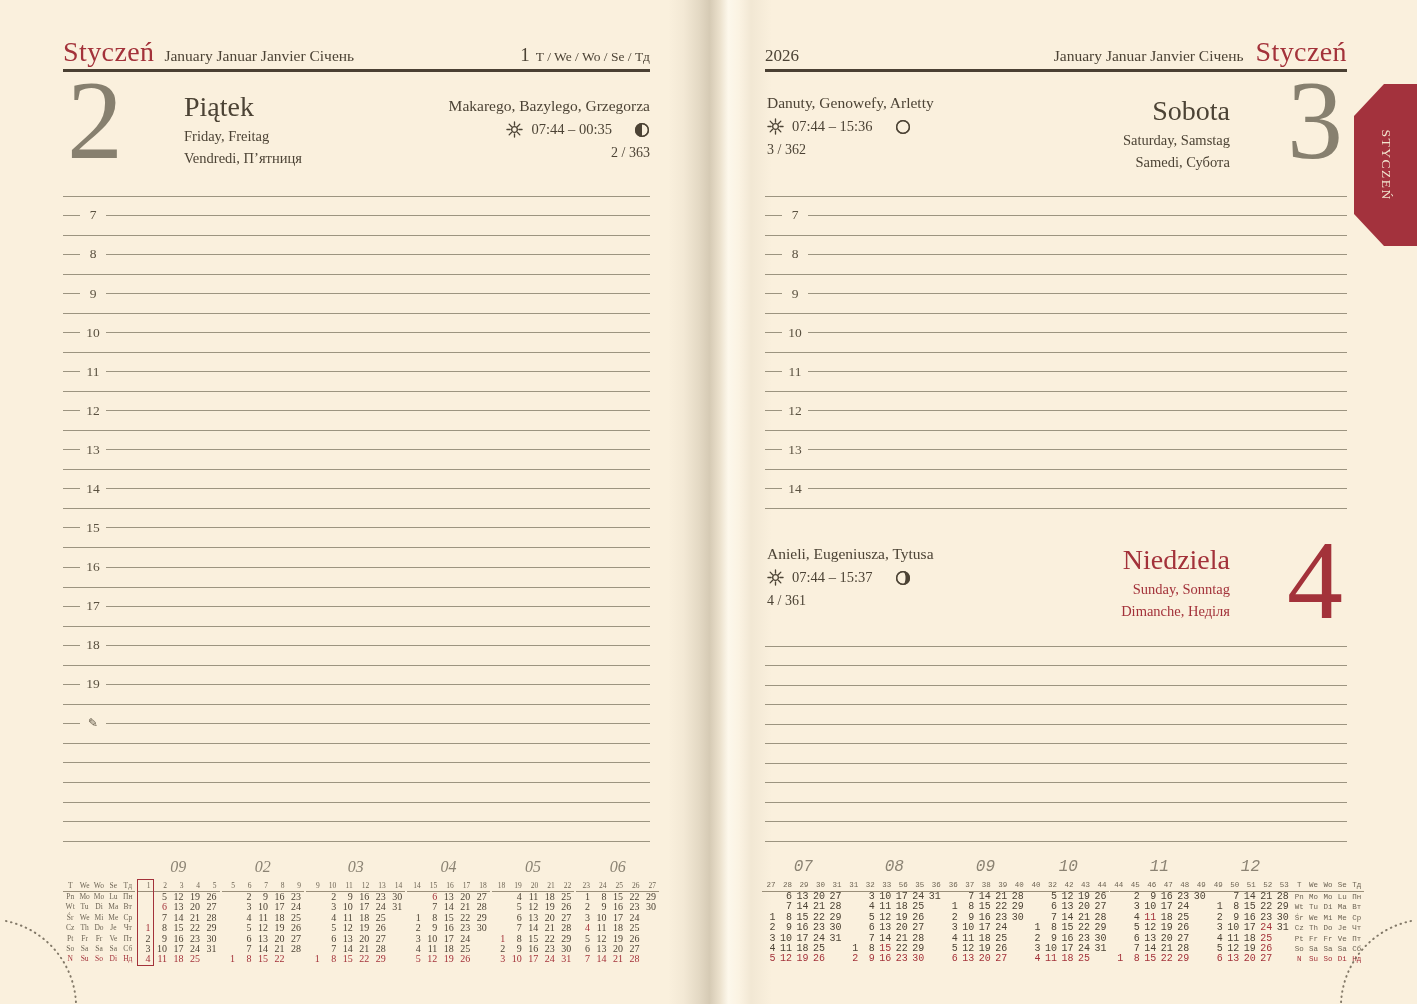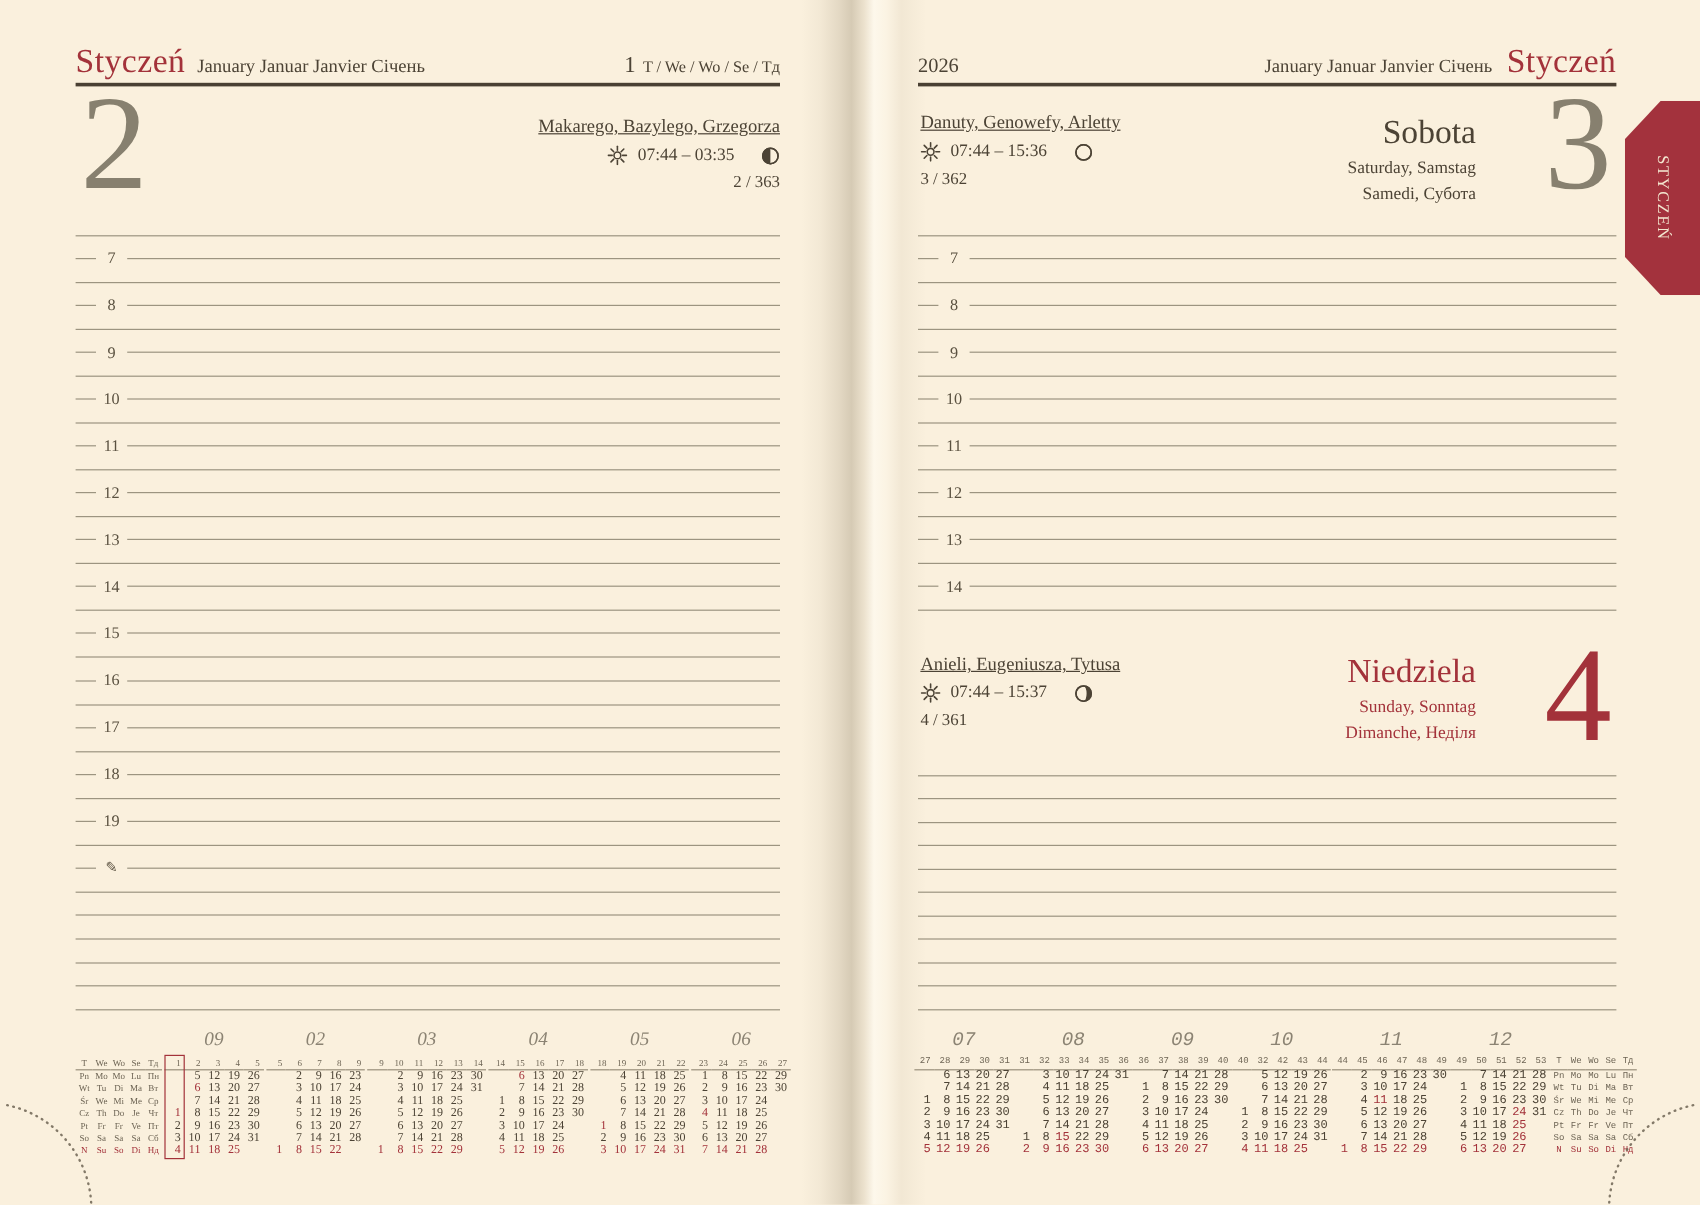--- a/index.html
+++ b/index.html
@@ -45,21 +45,21 @@
 
   
   .bignum{position:absolute;font-size:112px;line-height:1;color:var(--graynum);}
   .bignum.red{color:var(--red);}
   .dn-block{position:absolute;}
   .dayname{font-size:28px;line-height:1.1;color:var(--ink);}
   .daysub{font-size:14.5px;margin-top:5px;color:var(--ink);}
   .red-day .dayname,.red-day .daysub{color:var(--red);}
   .names-block{position:absolute;font-size:15.5px;}
   .names-block.right-al{text-align:right;}
-  .namedays{font-size:15.5px;color:var(--ink);text-decoration:underline;}
+  .namedays{font-size:15.5px;color:var(--ink);}
   .sunrow{display:flex;align-items:center;gap:8px;font-size:14.5px;margin-top:6px;color:var(--ink);}
   .sunrow.justify-end{justify-content:flex-end;}
   .icon{display:inline-flex;align-items:center;}
   .icon.moon{margin-left:14px;}
   .doy{font-size:14px;margin-top:7px;color:var(--ink);}
 
   
   .lines{position:absolute;left:0;right:0;top:0;bottom:0;pointer-events:none;}
   .rule{position:absolute;left:0;right:0;height:0;border-top:1px solid var(--line);}
   .rule-h{position:absolute;left:0;right:0;height:18px;margin-top:-9px;display:flex;align-items:center;}
@@ -103,40 +103,45 @@
     <div>
       <span class="big-month">Styczeń</span><span class="langs">January Januar Janvier Січень</span>
     </div>
     <div>
       <span class="wknum">1</span><span class="wklabels">T / We / Wo / Se / Тд</span>
     </div>
   </div>
 
   <div class="bignum" style="left:4px;top:64px;">2</div>
 
+  <div class="dn-block" style="left:121px;top:92px;">
+    <div class="dayname">Piątek</div>
+    <div class="daysub">Friday, Freitag</div>
+    <div class="daysub">Vendredi, П’ятниця</div>
+  </div>
 
   <div class="names-block right-al" style="right:0;top:97px;">
     <div class="namedays">Makarego, Bazylego, Grzegorza</div>
     <div class="sunrow justify-end">
       <span class="icon">
           <svg width="17" height="17" viewBox="0 0 18 18">
             <circle cx="9" cy="9" r="3" fill="none" stroke="#4c4335" stroke-width="1.4"></circle>
             <g stroke="#4c4335" stroke-width="1.4" stroke-linecap="round">
               <line x1="13.60" y1="9.00" x2="17.00" y2="9.00"></line>
               <line x1="12.25" y1="12.25" x2="14.66" y2="14.66"></line>
               <line x1="9.00" y1="13.60" x2="9.00" y2="17.00"></line>
               <line x1="5.75" y1="12.25" x2="3.34" y2="14.66"></line>
               <line x1="4.40" y1="9.00" x2="1.00" y2="9.00"></line>
               <line x1="5.75" y1="5.75" x2="3.34" y2="3.34"></line>
               <line x1="9.00" y1="4.40" x2="9.00" y2="1.00"></line>
               <line x1="12.25" y1="5.75" x2="14.66" y2="3.34"></line>
             </g>
           </svg>
         </span>
-      <span>07:44 – 03:35</span>
+      <span>07:44 – 00:35</span>
       <span class="icon moon">
           <svg width="16" height="16" viewBox="0 0 16 16">
             <circle cx="8" cy="8" r="6.4" fill="#faf0dd" stroke="#4c4335" stroke-width="1.3"></circle>
             <path d="M8 1.6 A6.4 6.4 0 0 0 8 14.4 Z" fill="#4c4335"></path>
             <circle cx="8" cy="8" r="6.4" fill="none" stroke="#4c4335" stroke-width="1.3"></circle>
           </svg>
         </span>
     </div>
     <div class="doy">2 / 363</div>
   </div>
@@ -749,21 +754,21 @@
           <div class="mc-d red">26</div>
           <div class="mc-d"></div>
         </div>
       </div>
       <div class="mcal">
         <div class="mcal-title">08</div>
         <div class="mcal-grid" style="grid-template-columns: repeat(6, 16.5px);">
           <div class="mc-wk">31</div>
           <div class="mc-wk">32</div>
           <div class="mc-wk">33</div>
-          <div class="mc-wk">34</div>
+          <div class="mc-wk">56</div>
           <div class="mc-wk">35</div>
           <div class="mc-wk">36</div>
           <div class="mc-d"></div>
           <div class="mc-d">3</div>
           <div class="mc-d">10</div>
           <div class="mc-d">17</div>
           <div class="mc-d">24</div>
           <div class="mc-d">31</div>
           <div class="mc-d"></div>
           <div class="mc-d">4</div>

